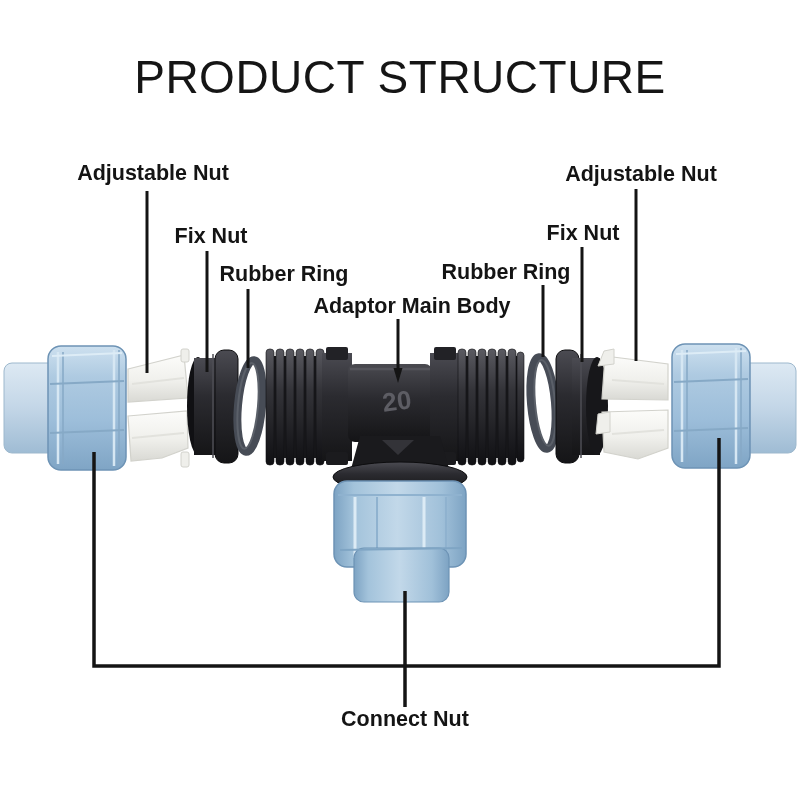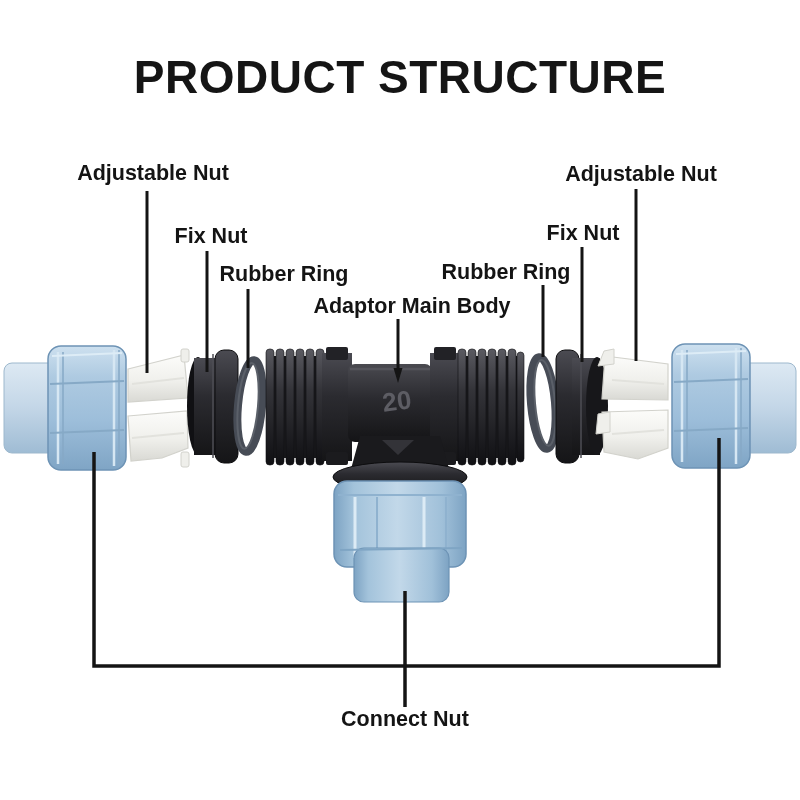--- a/index.html
+++ b/index.html
@@ -2,21 +2,21 @@
 <html><head>
 <meta charset="utf-8">
 <style>
   html,body{margin:0;padding:0;background:#ffffff;}
   .stage{
     position:relative;width:800px;height:800px;background:#ffffff;
     font-family:"Liberation Sans", sans-serif;overflow:hidden;
   }
   .page-title{
     position:absolute;top:50px;left:0;width:800px;text-align:center;
-    font-size:46px;font-weight:700;color:#151515;letter-spacing:.5px;
+    font-size:46px;font-weight:400;color:#151515;letter-spacing:.5px;
   }
   svg{position:absolute;left:0;top:0;}
   .callout{
     font-family:"Liberation Sans", sans-serif;font-size:21.5px;font-weight:700;fill:#141414;
   }
   .ptr{stroke:#141414;stroke-width:3;fill:none;}
   .bracket{stroke:#141414;stroke-width:3.5;fill:none;stroke-linejoin:miter;}
 </style>
 </head>
 <body>

